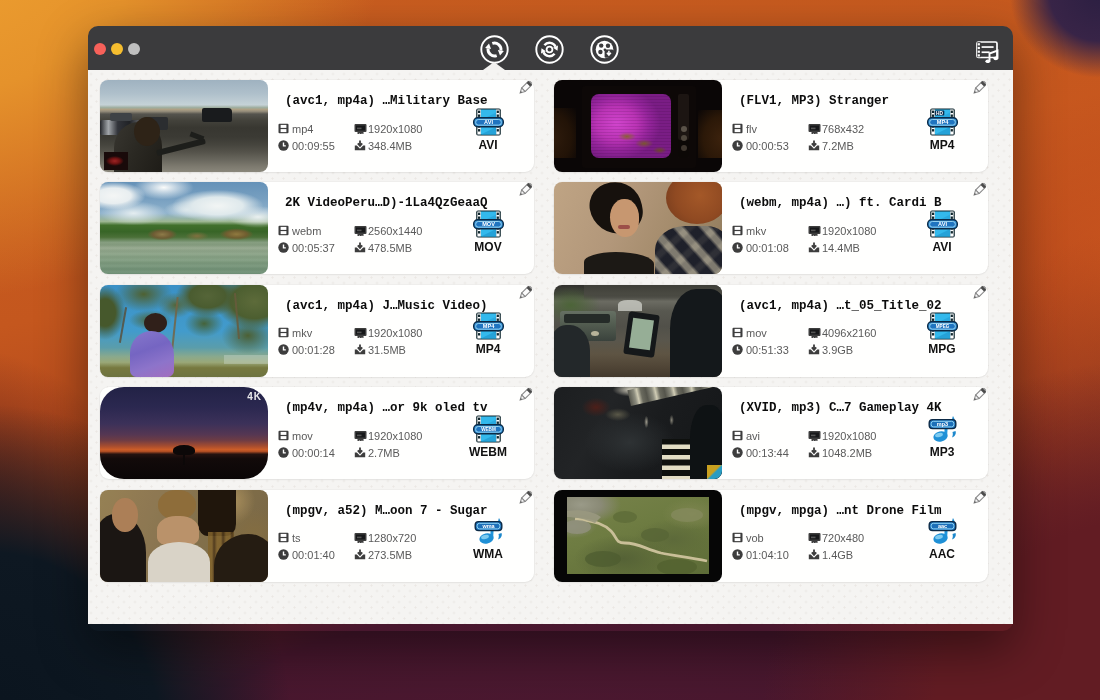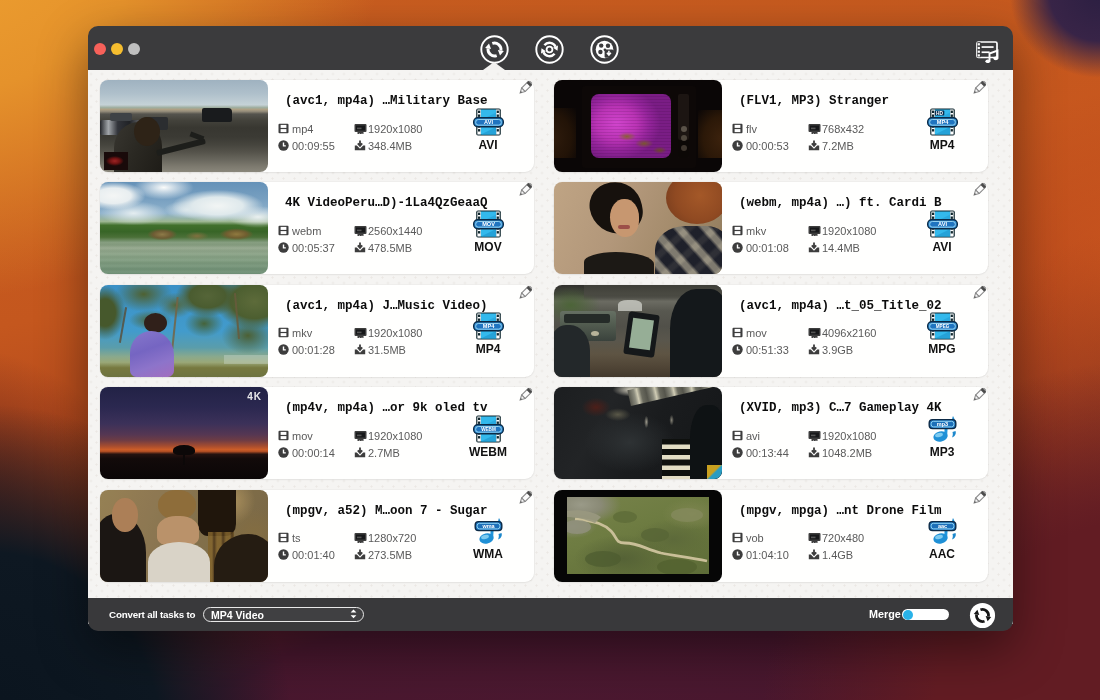--- a/index.html
+++ b/index.html
@@ -169,20 +169,21 @@
 .t6 .truck:after { content:""; position:absolute; left:5px; top:20px; width:8px; height:5px; border-radius:50%; background:#c8c4a8; box-shadow:26px 0 0 #b8b49a; }
 .t6 .tent { left:64px; top:15px; width:24px; height:11px; border-radius:40% 40% 0 0; background:rgba(218,220,212,0.7); }
 .t6 .dark1 { left:-4px; top:40px; width:40px; height:52px; border-radius:40% 50% 0 0; background:#23282a; }
 .t6 .tablet { left:72px; top:28px; width:31px; height:43px; border-radius:3px; background:#15181a; transform:rotate(8deg); }
 .t6 .tscreen { left:77px; top:34px; width:21px; height:30px; background:#96ae96; transform:rotate(8deg); }
 .t6 .dark2 { right:-6px; top:4px; width:58px; height:88px; border-radius:45% 30% 0 0; background:#14181b; }
 .t6 .roof { left:30px; top:0px; width:138px; height:15px; background:linear-gradient(180deg, #3e3e38 0%, #4a4a42 60%, rgba(74,74,66,0) 100%); }
 
 .t7 {
   background:linear-gradient(180deg, #222246 0%, #2b2850 22%, #3c3159 40%, #563752 52%, #6e3c44 58%, #a44c30 64%, #cb5c28 68%, #b44f24 70%, #241210 73%, #120a0a 78%, #0a0607 100%);
+  border-radius:24px;
 }
 .t7 .tree { left:73px; top:58px; width:22px; height:10px; border-radius:50% 50% 30% 30%; background:#0c0808; }
 .t7 .trunk { left:83px; top:66px; width:2px; height:12px; background:#0c0808; }
 .t7 .fklabel { right:6px; top:4px; color:#e8e8ea; font-size:10px; font-weight:bold; font-family:"Liberation Sans",sans-serif; letter-spacing:1px; position:absolute; }
 
 .t8 {
   background-image:
     radial-gradient(ellipse 22px 8px at 46% 3%, #d8d4c2 0%, rgba(216,212,194,0) 85%),
     radial-gradient(ellipse 18px 12px at 25% 22%, rgba(88,30,22,0.8) 0%, rgba(88,30,22,0) 80%),
     radial-gradient(ellipse 2.5px 7px at 55% 38%, rgba(178,174,158,0.85) 0%, rgba(178,174,158,0) 90%),
@@ -423,21 +424,21 @@
 <rect x="5.6" y="-0.8" width="5" height="2.8" fill="#4a4a4a"></rect>
 <path d="M 5.6 9 L 8.1 13.6 L 10.6 9 Z" fill="#f4f4f4" stroke="#8a8a8a" stroke-width="1"></path>
 <path d="M 7.3 11.7 L 8.1 13.6 L 8.9 11.7 Z" fill="#555"></path>
 </g>
 </svg>
 </div>
 <div class="card c1 r2">
   <div class="thumb t3">
           <i class="tin huts"></i>
         </div>
-  <div class="title">4K VideoPeru…D)-1La4QzGeaaQ</div>
+  <div class="title">2K VideoPeru…D)-1La4QzGeaaQ</div>
   <div class="m1">
           <svg class="mic" width="11" height="11" viewBox="0 0 11 11">
             <rect x="0.5" y="0.8" width="10" height="9.4" rx="1" fill="#3d3d3d"></rect>
             <rect x="2.6" y="1.9" width="5.8" height="3" fill="#fff"></rect>
             <rect x="2.6" y="6.1" width="5.8" height="3" fill="#fff"></rect>
           </svg>
           <span class="mtx">webm</span>
         </div>
   <div class="mb">
           <svg class="mic" width="13" height="12" viewBox="0 0 13 12">
@@ -972,34 +973,13 @@
 <g transform="rotate(45 8 8)">
 <rect x="5.6" y="-1.5" width="5" height="10.5" rx="0.6" fill="#fcfcfc" stroke="#8a8a8a" stroke-width="1.1"></rect>
 <rect x="5.6" y="-0.8" width="5" height="2.8" fill="#4a4a4a"></rect>
 <path d="M 5.6 9 L 8.1 13.6 L 10.6 9 Z" fill="#f4f4f4" stroke="#8a8a8a" stroke-width="1"></path>
 <path d="M 7.3 11.7 L 8.1 13.6 L 8.9 11.7 Z" fill="#555"></path>
 </g>
 </svg>
 </div>
 
 </div>
-  <div class="bottombar">
-    <div style="position:absolute; left:21px; top:11px; font-size:9.8px; font-weight:bold; color:#fff; letter-spacing:-0.2px;">Convert all tasks to</div>
-    <div style="position:absolute; left:115px; top:9px; width:161px; height:14.5px; border:1.5px solid #e8e8e8; border-radius:7.5px; background:#404042;">
-      <span style="position:absolute; left:7px; top:0.5px; font-size:10.5px; font-weight:bold; color:#fff;">MP4 Video</span>
-      <svg style="position:absolute; right:5px; top:1px;" width="9" height="10" viewBox="0 0 9 10">
-        <path d="M 1.6 3.6 L 4.5 0.6 L 7.4 3.6 Z" fill="#fff"></path>
-        <path d="M 1.6 6.2 L 4.5 9.2 L 7.4 6.2 Z" fill="#fff"></path>
-      </svg>
-    </div>
-    <div style="position:absolute; left:781px; top:10px; font-size:10.8px; font-weight:bold; color:#fff;">Merge</div>
-    <div style="position:absolute; left:814px; top:11px; width:47px; height:11px; border-radius:6px; background:#fff;">
-      <div style="position:absolute; left:1px; top:0.5px; width:10px; height:10px; border-radius:50%; background:#29b2e8;"></div>
-    </div>
-    <svg style="position:absolute; left:881px; top:3.5px;" width="27" height="27" viewBox="0 0 29 29">
-      <circle cx="14.5" cy="14.5" r="13.5" fill="#fff"></circle>
-      <path d="M 12.3 8.4 A 6.5 6.5 0 0 1 20.9 15.6" fill="none" stroke="#161616" stroke-width="2.9"></path>
-      <path d="M 20.0 20.6 L 17.9 15.1 L 23.9 16.1 Z" fill="#161616"></path>
-      <path d="M 16.7 20.6 A 6.5 6.5 0 0 1 8.1 13.4" fill="none" stroke="#161616" stroke-width="2.9"></path>
-      <path d="M 9.0 8.4 L 11.1 13.9 L 5.1 12.9 Z" fill="#161616"></path>
-    </svg>
-  </div>
 </div>
 
 </body></html>

